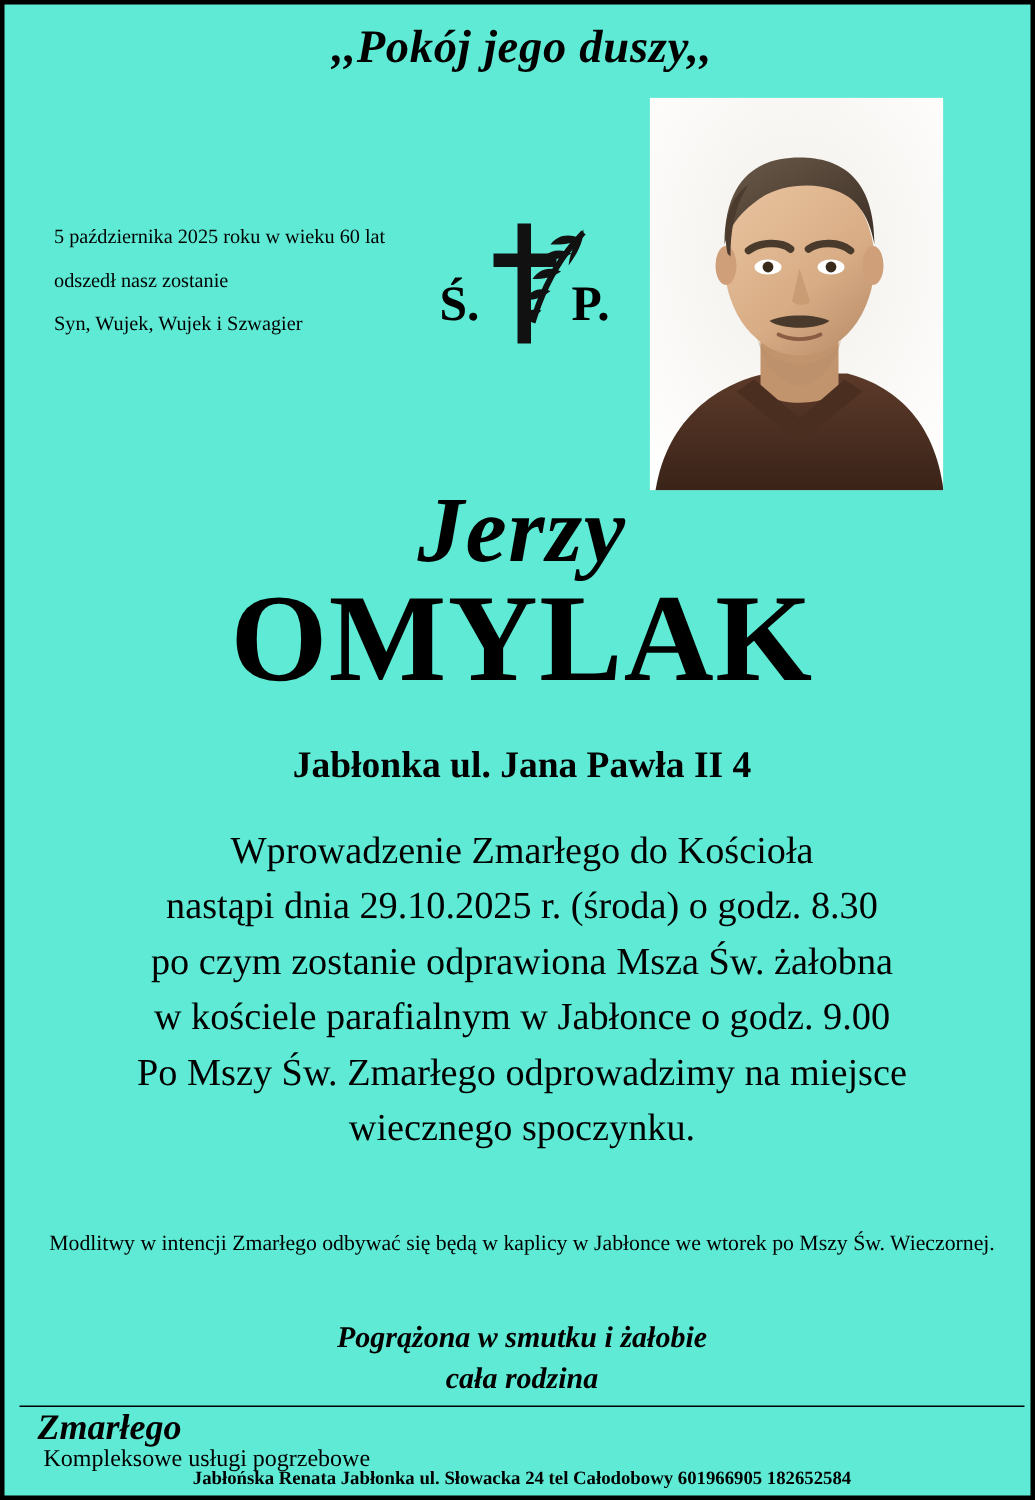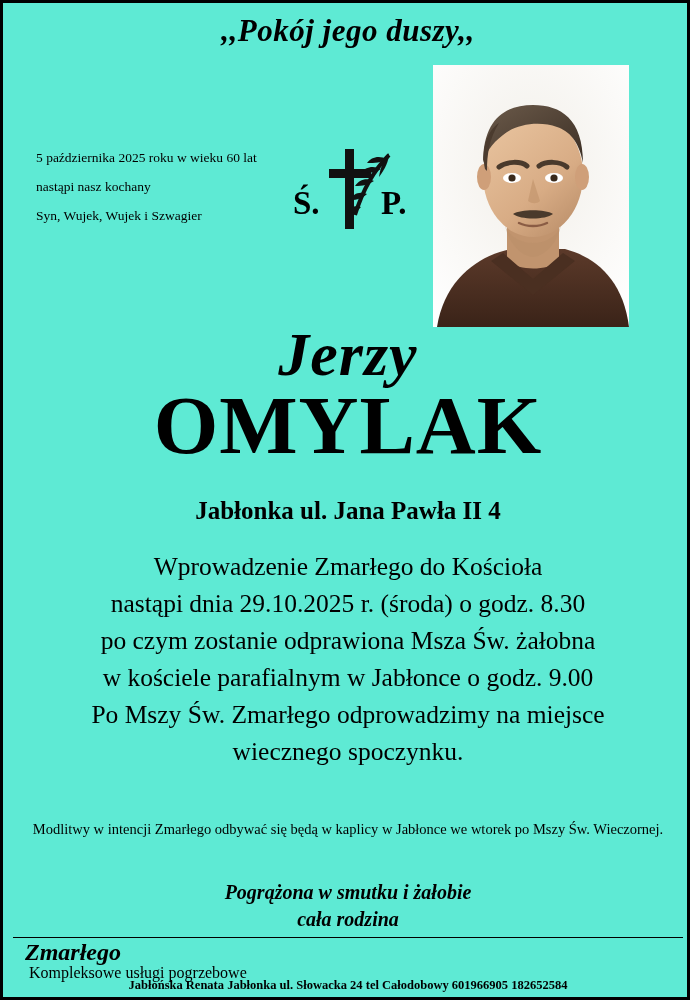--- a/index.html
+++ b/index.html
@@ -202,21 +202,21 @@
 </style>
 </head>
 <body>
 
 <div class="notice">
 
   <div class="headline">,,Pokój jego duszy,,</div>
 
   <div class="intro">
     <div>5 października 2025 roku w wieku 60 lat</div>
-    <div>nastąpi nasz kochany</div>
+    <div>odszedł nasz zostanie</div>
     <div>Syn, Wujek, Wujek i Szwagier</div>
   </div>
 
   <div class="photo-frame">
     <svg width="196" height="262" viewBox="0 0 196 262" xmlns="http://www.w3.org/2000/svg">
       <defs>
         <radialGradient id="bgGrad" cx="50%" cy="40%" r="75%">
           <stop offset="0%" stop-color="#f2efe9"></stop>
           <stop offset="100%" stop-color="#ffffff"></stop>
         </radialGradient>

